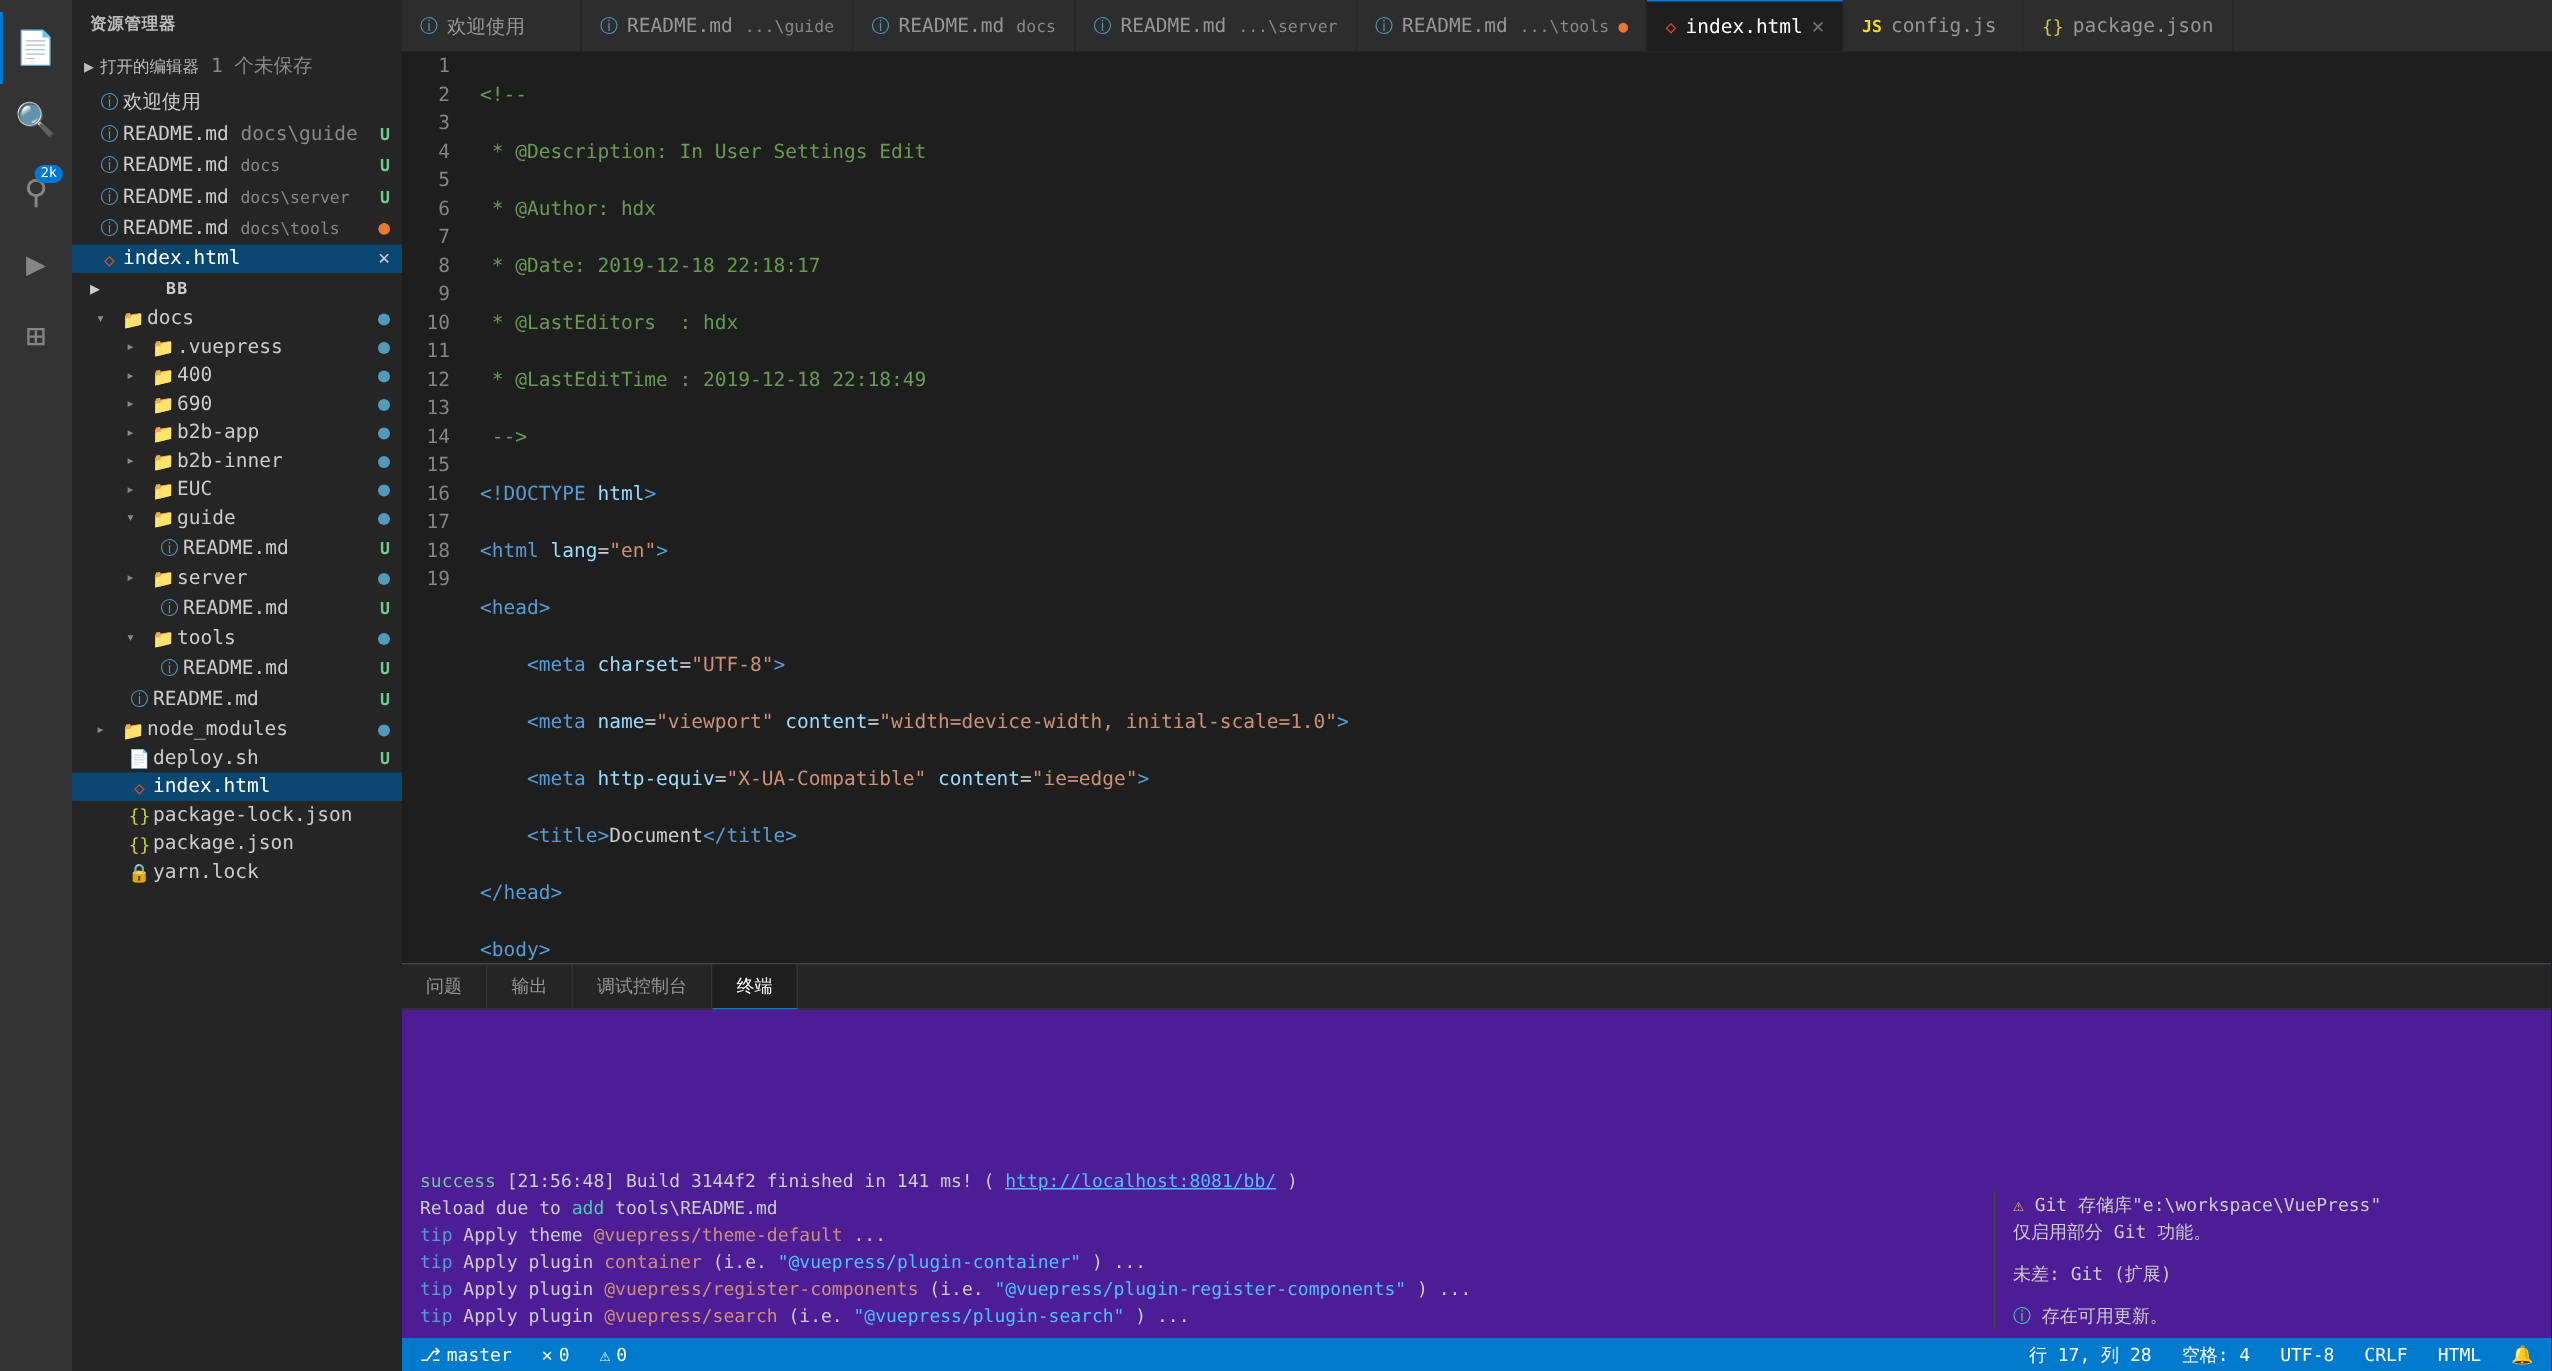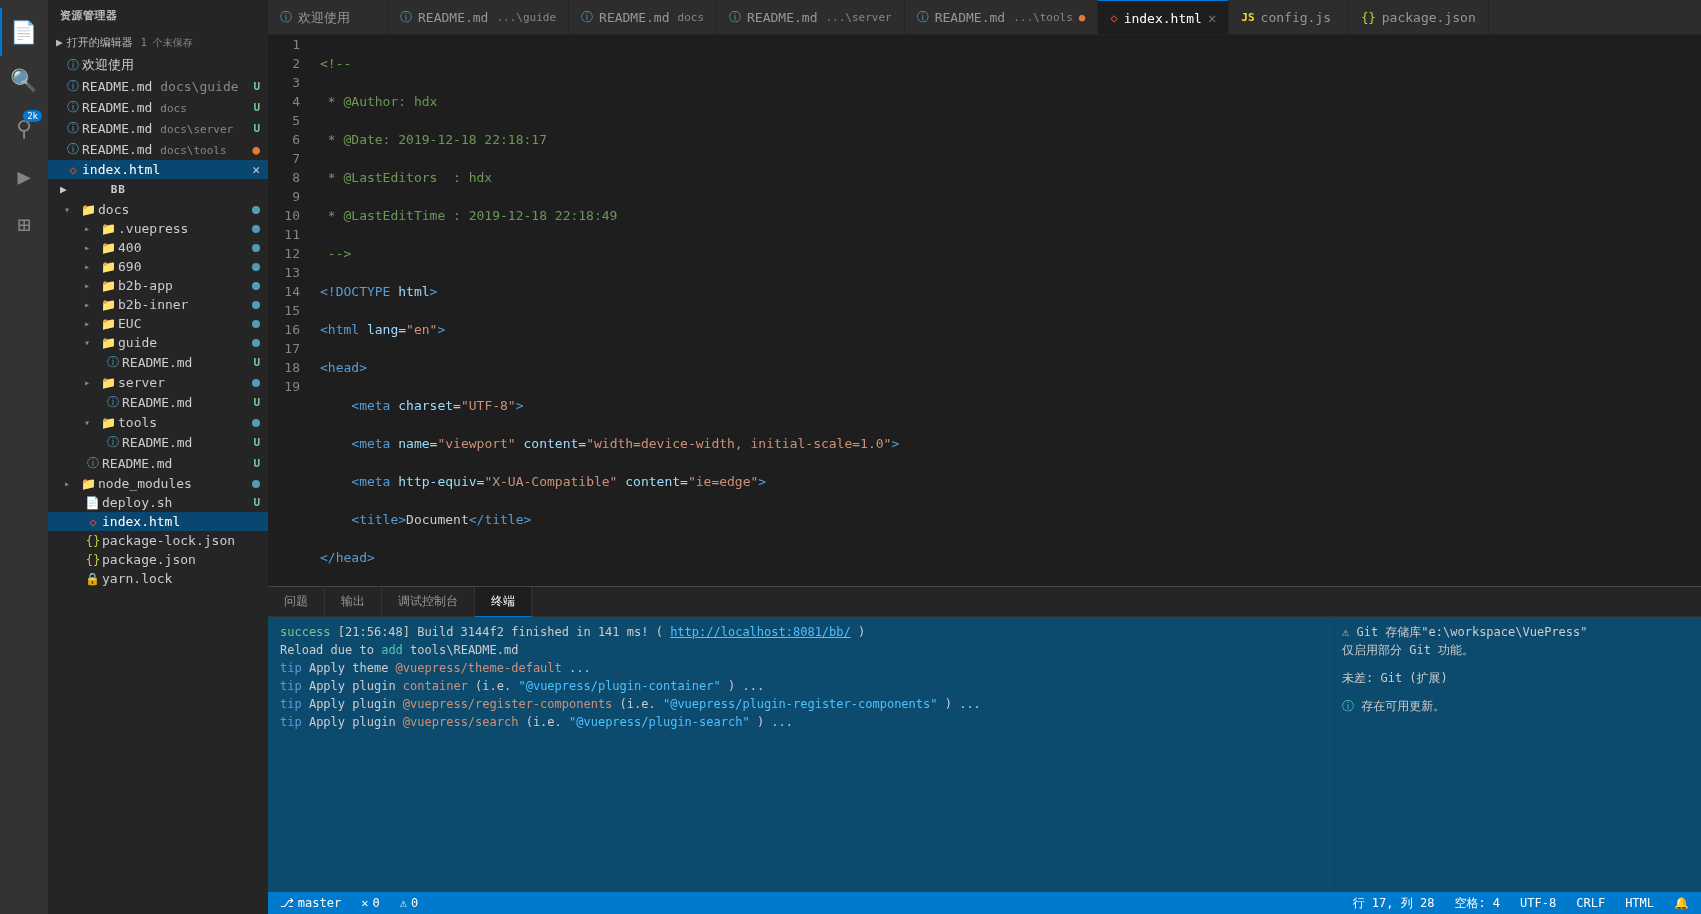--- a/index.html
+++ b/index.html
@@ -226,22 +226,22 @@
 
     
     .c-comment { color: #6a9955; }
     .c-tag { color: #569cd6; }
     .c-attr { color: #9cdcfe; }
     .c-string { color: #ce9178; }
     .c-text { color: #cccccc; }
 
     
     .bottom-panel {
-      height: 306px;
-      background: #0c4a6e;
+      height: 250px;
+      background: #4c1d95;
       border-top: 1px solid #444;
       display: flex;
       flex-direction: column;
       flex-shrink: 0;
     }
 
     .panel-tabs {
       display: flex;
       background: #252526;
       border-bottom: 1px solid #333;
@@ -263,20 +263,21 @@
     .panel-tab.active { color: #ffffff; border-bottom: 1px solid #0078d4; background: #1e1e1e; }
 
     .panel-content {
       flex: 1;
       overflow-y: auto;
       padding: 6px 12px;
       font-size: 12px;
       line-height: 18px;
       display: flex;
       gap: 8px;
+      align-items: flex-end;
     }
 
     .terminal-left {
       flex: 1;
     }
 
     .terminal-right {
       width: 360px;
       border-left: 1px solid #444;
       padding-left: 12px;
@@ -363,21 +364,21 @@
   <div class="sidebar">
     <div class="sidebar-header">
       <span>资源管理器</span>
     </div>
 
     <div class="sidebar-scroll">
 
       <div class="open-editors-header">
         <span>▶</span>
         <span>打开的编辑器</span>
-        <span style="color:#888;font-size:10px;margin-left:4px;">1 个未保存</span>
+        <span style="color:#888;font-size:13px;margin-left:4px;">1 个未保存</span>
       </div>
 
       <div class="tree-item" style="padding-left:16px;">
         <span class="tree-icon file-icon-md">ⓘ</span>
         <span class="tree-label">欢迎使用</span>
       </div>
       <div class="tree-item" style="padding-left:16px;">
         <span class="tree-icon file-icon-md">ⓘ</span>
         <span class="tree-label">README.md <span style="color:#888;font-size:13px;">docs\guide</span></span>
         <span class="tree-badge">U</span>
@@ -607,20 +608,21 @@
         <div>13</div>
         <div>14</div>
         <div>15</div>
         <div>16</div>
         <div>17</div>
         <div>18</div>
         <div>19</div>
       </div>
       <div class="code-content">
 <span class="code-line"><span class="c-comment">&lt;!--</span></span>
+<span class="code-line"><span class="c-comment"> * @Description: In User Settings Edit</span></span>
 <span class="code-line"><span class="c-comment"> * @Author: hdx</span></span>
 <span class="code-line"><span class="c-comment"> * @Date: 2019-12-18 22:18:17</span></span>
 <span class="code-line"><span class="c-comment"> * @LastEditors  : hdx</span></span>
 <span class="code-line"><span class="c-comment"> * @LastEditTime : 2019-12-18 22:18:49</span></span>
 <span class="code-line"><span class="c-comment"> --&gt;</span></span>
 <span class="code-line"><span class="c-tag">&lt;!DOCTYPE </span><span class="c-attr">html</span><span class="c-tag">&gt;</span></span>
 <span class="code-line"><span class="c-tag">&lt;html </span><span class="c-attr">lang</span><span class="c-text">=</span><span class="c-string">"en"</span><span class="c-tag">&gt;</span></span>
 <span class="code-line"><span class="c-tag">&lt;head&gt;</span></span>
 <span class="code-line">    <span class="c-tag">&lt;meta </span><span class="c-attr">charset</span><span class="c-text">=</span><span class="c-string">"UTF-8"</span><span class="c-tag">&gt;</span></span>
 <span class="code-line">    <span class="c-tag">&lt;meta </span><span class="c-attr">name</span><span class="c-text">=</span><span class="c-string">"viewport"</span><span class="c-text"> </span><span class="c-attr">content</span><span class="c-text">=</span><span class="c-string">"width=device-width, initial-scale=1.0"</span><span class="c-tag">&gt;</span></span>

